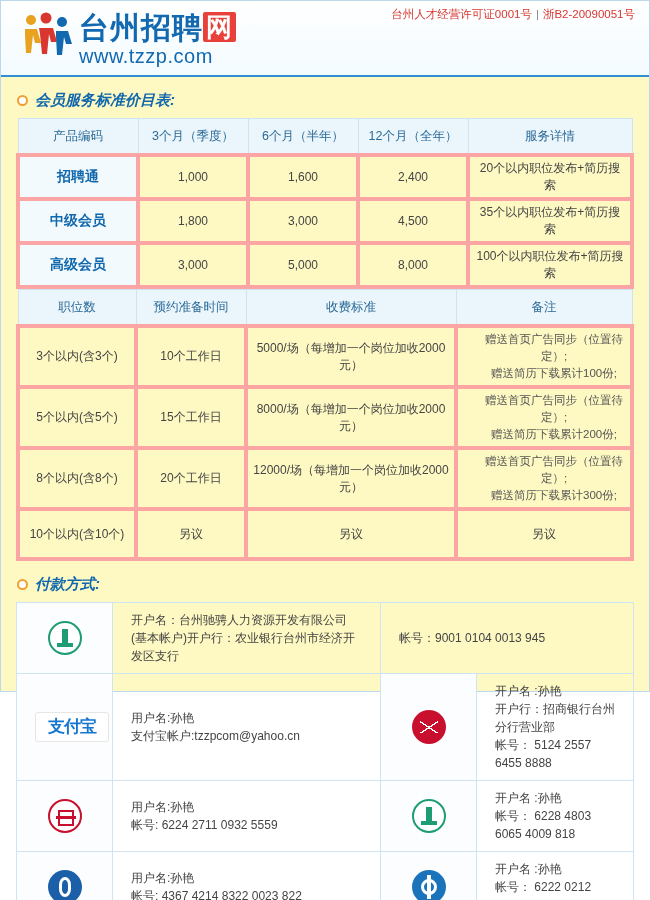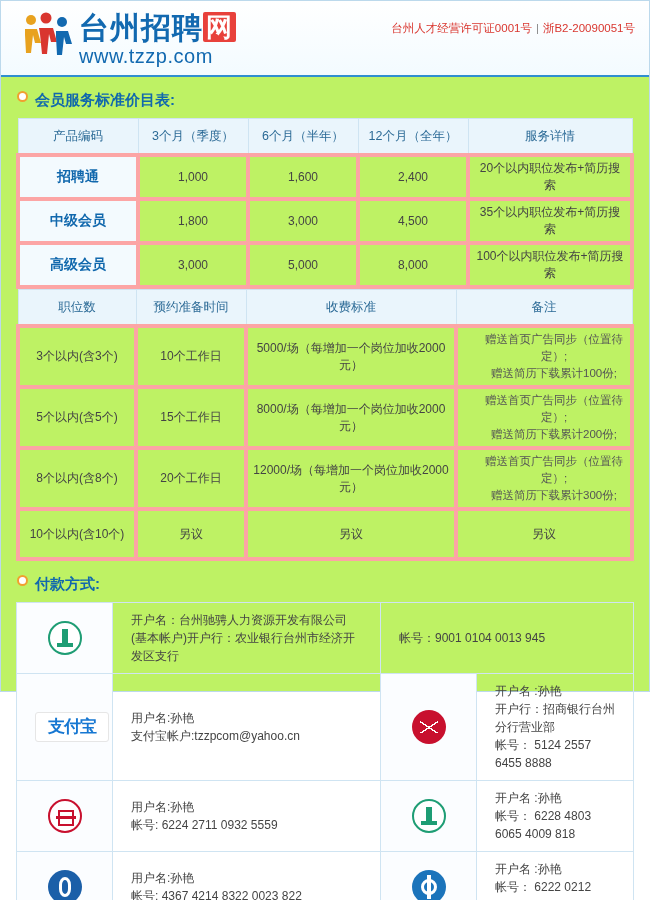--- a/index.html
+++ b/index.html
@@ -14,21 +14,21 @@
     font-size: 12px;
     color: #333;
     overflow: hidden;
   }
   .page {
     width: 650px;
     height: 692px;
     position: relative;
     box-sizing: border-box;
     border: 1px solid #bcd9ec;
-    background: #bef264;
+    background: #fef9c3;
   }
   
   .header {
     position: relative;
     height: 74px;
     border-bottom: 2px solid #2f8fd0;
     background: linear-gradient(to bottom, #ffffff 0%, #f3fbff 100%);
   }
   .logo-wrap {
     position: absolute;
@@ -68,36 +68,38 @@
   .logo-url {
     font-size: 20px;
     color: #1269b0;
     font-family: "Liberation Sans", sans-serif;
     line-height: 22px;
     letter-spacing: 0.5px;
   }
   .license {
     position: absolute;
     right: 14px;
-    top: 20px;
+    top: 6px;
     font-size: 11.5px;
     color: #d9362f;
     white-space: nowrap;
   }
   .license .sep {
     color: #888;
     margin: 0 4px;
   }
   
   .section-title {
     display: flex;
+    align-items: center;
     margin: 14px 0 8px 16px;
     font-size: 15px;
     font-weight: bold;
     color: #1168ad;
+    font-style: italic;
   }
   .bullet {
     width: 11px;
     height: 11px;
     border-radius: 50%;
     border: 2px solid #f0a030;
     box-sizing: border-box;
     margin-right: 7px;
     background: #fff;
   }

